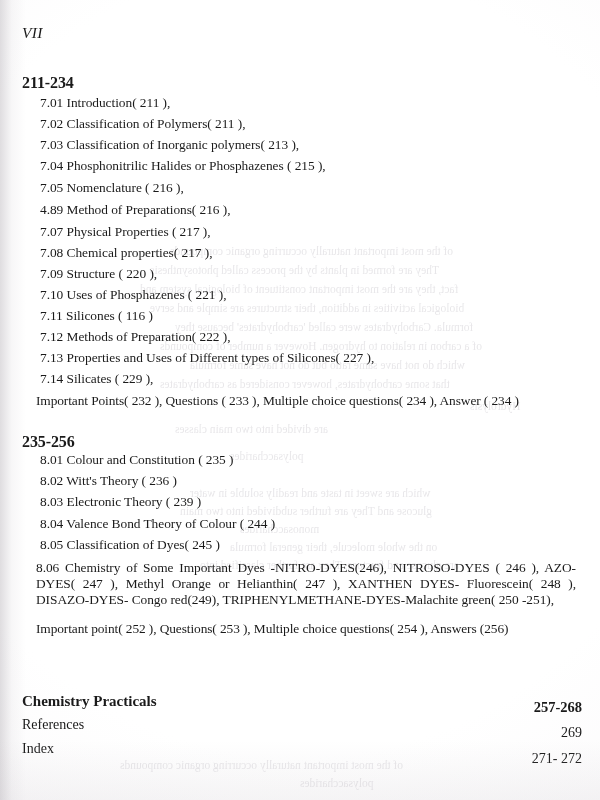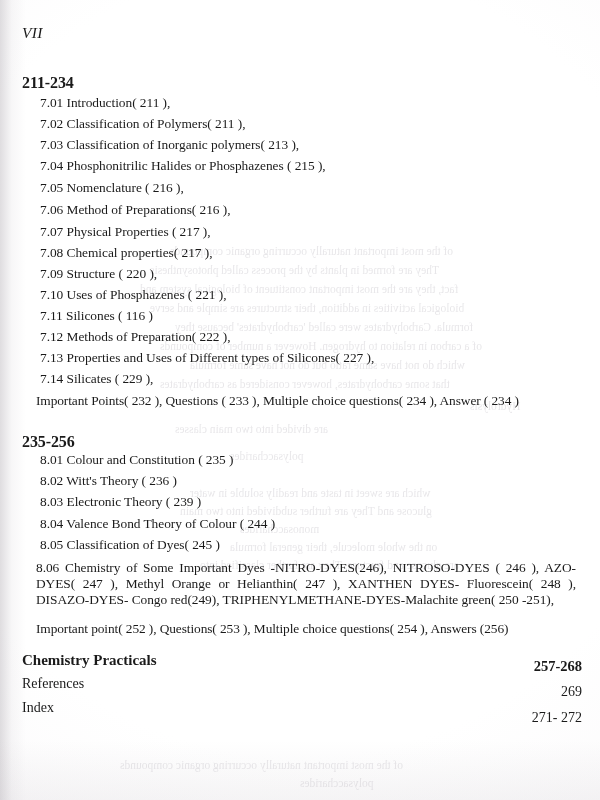--- a/index.html
+++ b/index.html
@@ -136,21 +136,21 @@
   .bm-row {
     position: absolute;
     left: 0;
     right: 0;
     display: flex;
     justify-content: space-between;
     align-items: baseline;
   }
   .bm-label { font-size: 14px; text-align: center; }
   .bm-label.strong { font-weight: bold; font-size: 15px; }
-  .bm-page { font-size: 14px; white-space: nowrap; }
+  .bm-page { font-size: 14px; white-space: nowrap; margin-top: 41px; }
   .bm-page.strong { font-weight: bold; font-size: 14.5px; }
 </style>
 </head>
 <body>
 
 <div id="page">
 
   <div class="bleed-layer">
     <div class="bleed-line" style="left:170px; top:243px;">of the most important naturally occurring organic compounds</div>
     <div class="bleed-line" style="left:150px; top:262px;">They are formed in plants by the process called photosynthesis</div>
@@ -178,21 +178,21 @@
 
     <div class="unit-head" style="top:74px;">
       <span class="unit-pages">211-234</span>
     </div>
 
     <div class="entry" style="top:95px;">7.01 Introduction( 211 ),</div>
     <div class="entry" style="top:116px;">7.02 Classification of Polymers( 211 ),</div>
     <div class="entry" style="top:137px;">7.03 Classification of Inorganic polymers( 213 ),</div>
     <div class="entry" style="top:158px;">7.04 Phosphonitrilic Halides or Phosphazenes ( 215 ),</div>
     <div class="entry" style="top:180px;">7.05 Nomenclature ( 216 ),</div>
-    <div class="entry" style="top:202px;">7.06 Method of Preparations( 216 ),</div>
+    <div class="entry" style="top:202px;">4.89 Method of Preparations( 216 ),</div>
     <div class="entry" style="top:224px;">7.07 Physical Properties ( 217 ),</div>
     <div class="entry" style="top:245px;">7.08 Chemical properties( 217 ),</div>
     <div class="entry" style="top:266px;">7.09 Structure ( 220 ),</div>
     <div class="entry" style="top:287px;">7.10 Uses of Phosphazenes ( 221 ),</div>
     <div class="entry" style="top:308px;">7.11 Silicones ( 116 )</div>
     <div class="entry" style="top:329px;">7.12 Methods of Preparation( 222 ),</div>
     <div class="entry" style="top:350px;">7.13 Properties and Uses of  Different types of Silicones( 227 ),</div>
     <div class="entry" style="top:371px;">7.14 Silicates ( 229 ),</div>
 
     <div class="summary" style="top:393px;">Important Points( 232 ), Questions ( 233 ), Multiple choice questions( 234 ), Answer ( 234 )</div>

